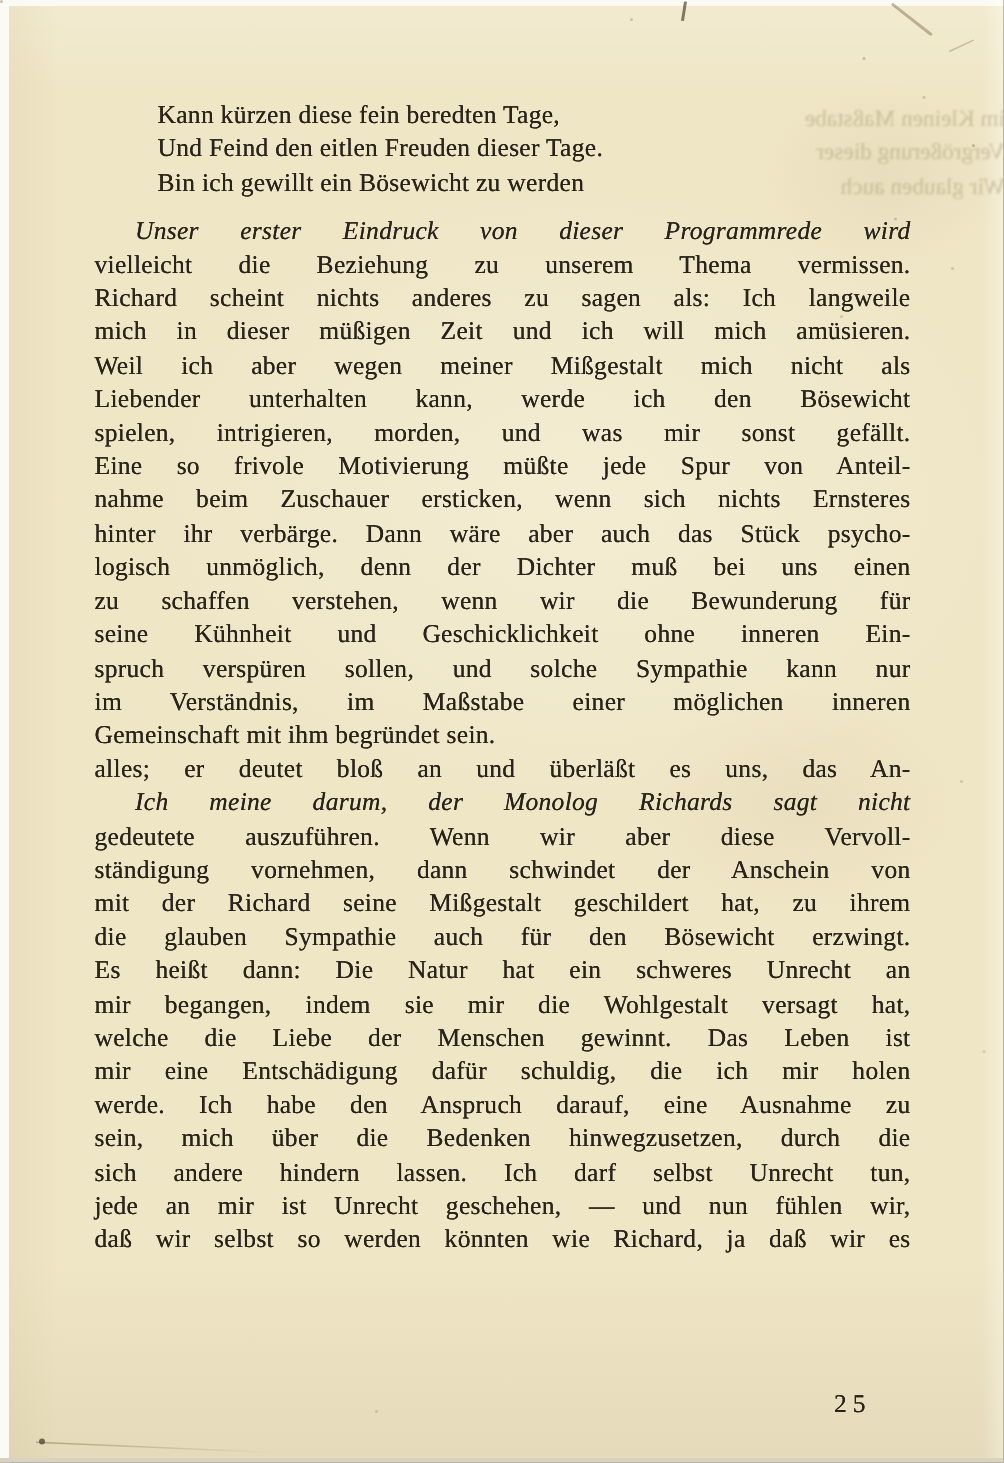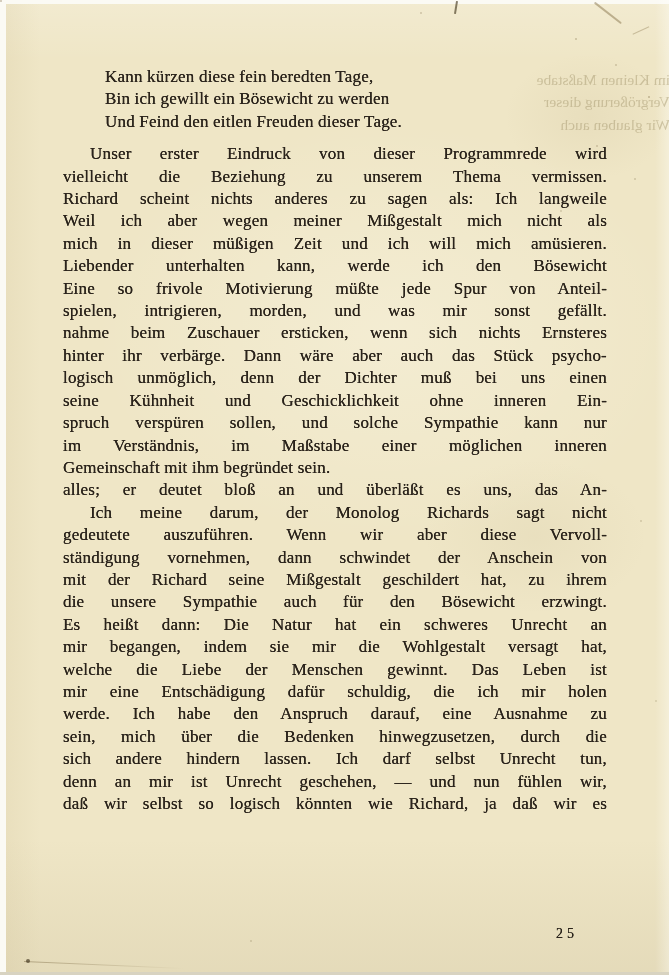--- a/index.html
+++ b/index.html
@@ -19,25 +19,25 @@
   .edge{position:absolute;}
   .edge-left{left:0;top:0;width:6px;height:100%;background:#fbfaf4;}
   .edge-top{left:0;top:0;width:100%;height:4px;background:#fbfaf4;}
   .edge-bottom{left:0;bottom:0;width:100%;height:3px;background:#d8d3c1;}
   .edge-right{right:0;top:0;width:14px;height:100%;background:linear-gradient(to right,rgba(255,255,250,0),rgba(255,255,250,.35));}
 
   .content{position:absolute;left:63px;top:66px;width:544px;font-size:17px;line-height:22.4px;letter-spacing:.2px;}
   .content .line{text-shadow:0 0 .4px currentColor;}
   .j{text-align:justify;text-align-last:justify;}
   .noj{text-align:center;text-align-last:left;}
-  .indent{text-indent:27px;}
+  .indent{text-indent:27px;font-style:italic;}
   .verse{margin-left:42px;margin-bottom:10px;}
   .verse .line{text-align:left;}
 
-  .page-number{position:absolute;left:556px;top:926px;font-size:14px;letter-spacing:4px;text-shadow:0 0 .4px currentColor;}
+  .page-number{position:absolute;left:556px;top:926px;font-size:17px;letter-spacing:4px;text-shadow:0 0 .4px currentColor;}
 
   .ghost{
     position:absolute;left:532px;top:69px;width:138px;
     transform:scaleX(-1);color:#9b8d63;opacity:.42;filter:blur(.7px);
     font-size:15.5px;line-height:22.4px;pointer-events:none;
   }
   .ghost div{white-space:nowrap;}
 
   .artifact{position:absolute;pointer-events:none;}
   .tick-top{left:455px;top:1px;width:2px;height:13px;background:rgba(70,58,34,.65);transform:rotate(9deg);}
@@ -65,58 +65,59 @@
   <div class="ghost">
     <div>im Kleinen Maßstabe</div>
     <div>Vergrößerung dieser</div>
     <div>Wir glauben auch</div>
   </div>
 
   <div class="content">
 
     <div class="verse">
       <div class="line">Kann kürzen diese fein beredten Tage,</div>
+      <div class="line">Und Feind den eitlen Freuden dieser Tage.</div>
       <div class="line">Bin ich gewillt ein Bösewicht zu werden</div>
-      <div class="line">Und Feind den eitlen Freuden dieser Tage.</div>
     </div>
 
     <div class="para">
       <div class="line j indent">Unser erster Eindruck von dieser Programmrede wird</div>
       <div class="line j">vielleicht die Beziehung zu unserem Thema vermissen.</div>
       <div class="line j">Richard scheint nichts anderes zu sagen als: Ich langweile</div>
+      <div class="line j">mich in dieser müßigen Zeit und ich will mich amüsieren.</div>
       <div class="line j">Weil ich aber wegen meiner Mißgestalt mich nicht als</div>
-      <div class="line j">mich in dieser müßigen Zeit und ich will mich amüsieren.</div>
       <div class="line j">Liebender unterhalten kann, werde ich den Bösewicht</div>
+      <div class="line j">spielen, intrigieren, morden, und was mir sonst gefällt.</div>
       <div class="line j">Eine so frivole Motivierung müßte jede Spur von Anteil-</div>
-      <div class="line j">spielen, intrigieren, morden, und was mir sonst gefällt.</div>
       <div class="line j">nahme beim Zuschauer ersticken, wenn sich nichts Ernsteres</div>
       <div class="line j">hinter ihr verbärge. Dann wäre aber auch das Stück psycho-</div>
       <div class="line j">logisch unmöglich, denn der Dichter muß bei uns einen</div>
+      <div class="line j">zu schaffen verstehen, wenn wir die Bewunderung für</div>
       <div class="line j">seine Kühnheit und Geschicklichkeit ohne inneren Ein-</div>
       <div class="line j">spruch verspüren sollen, und solche Sympathie kann nur</div>
       <div class="line j">im Verständnis, im Maßstabe einer möglichen inneren</div>
       <div class="line noj">Gemeinschaft mit ihm begründet sein.</div>
     </div>
 
     <div class="para">
       <div class="line j">alles; er deutet bloß an und überläßt es uns, das An-</div>
       <div class="line j indent">Ich meine darum, der Monolog Richards sagt nicht</div>
       <div class="line j">gedeutete auszuführen. Wenn wir aber diese Vervoll-</div>
       <div class="line j">ständigung vornehmen, dann schwindet der Anschein von</div>
       <div class="line j">mit der Richard seine Mißgestalt geschildert hat, zu ihrem</div>
-      <div class="line j">die unsere Sympathie auch für den Bösewicht erzwingt.</div>
+      <div class="line j">die glauben Sympathie auch für den Bösewicht erzwingt.</div>
       <div class="line j">Es heißt dann: Die Natur hat ein schweres Unrecht an</div>
       <div class="line j">mir begangen, indem sie mir die Wohlgestalt versagt hat,</div>
       <div class="line j">welche die Liebe der Menschen gewinnt. Das Leben ist</div>
       <div class="line j">mir eine Entschädigung dafür schuldig, die ich mir holen</div>
       <div class="line j">werde. Ich habe den Anspruch darauf, eine Ausnahme zu</div>
       <div class="line j">sein, mich über die Bedenken hinwegzusetzen, durch die</div>
       <div class="line j">sich andere hindern lassen. Ich darf selbst Unrecht tun,</div>
-      <div class="line j">denn an mir ist Unrecht geschehen, — und nun fühlen wir,</div>
-      <div class="line j">daß wir selbst so logisch könnten wie Richard, ja daß wir es</div>
+      <div class="line j">jede an mir ist Unrecht geschehen, — und nun fühlen wir,</div>
+      <div class="line j">daß wir selbst so werden könnten wie Richard, ja daß wir es</div>
     </div>
 
   </div>
 
   <div class="page-number">25</div>
 
   <div class="artifact tick-top"></div>
   <div class="artifact scratch-tr"></div>
   <div class="artifact scratch-tr2"></div>
   <div class="artifact scratch-bl"></div>

